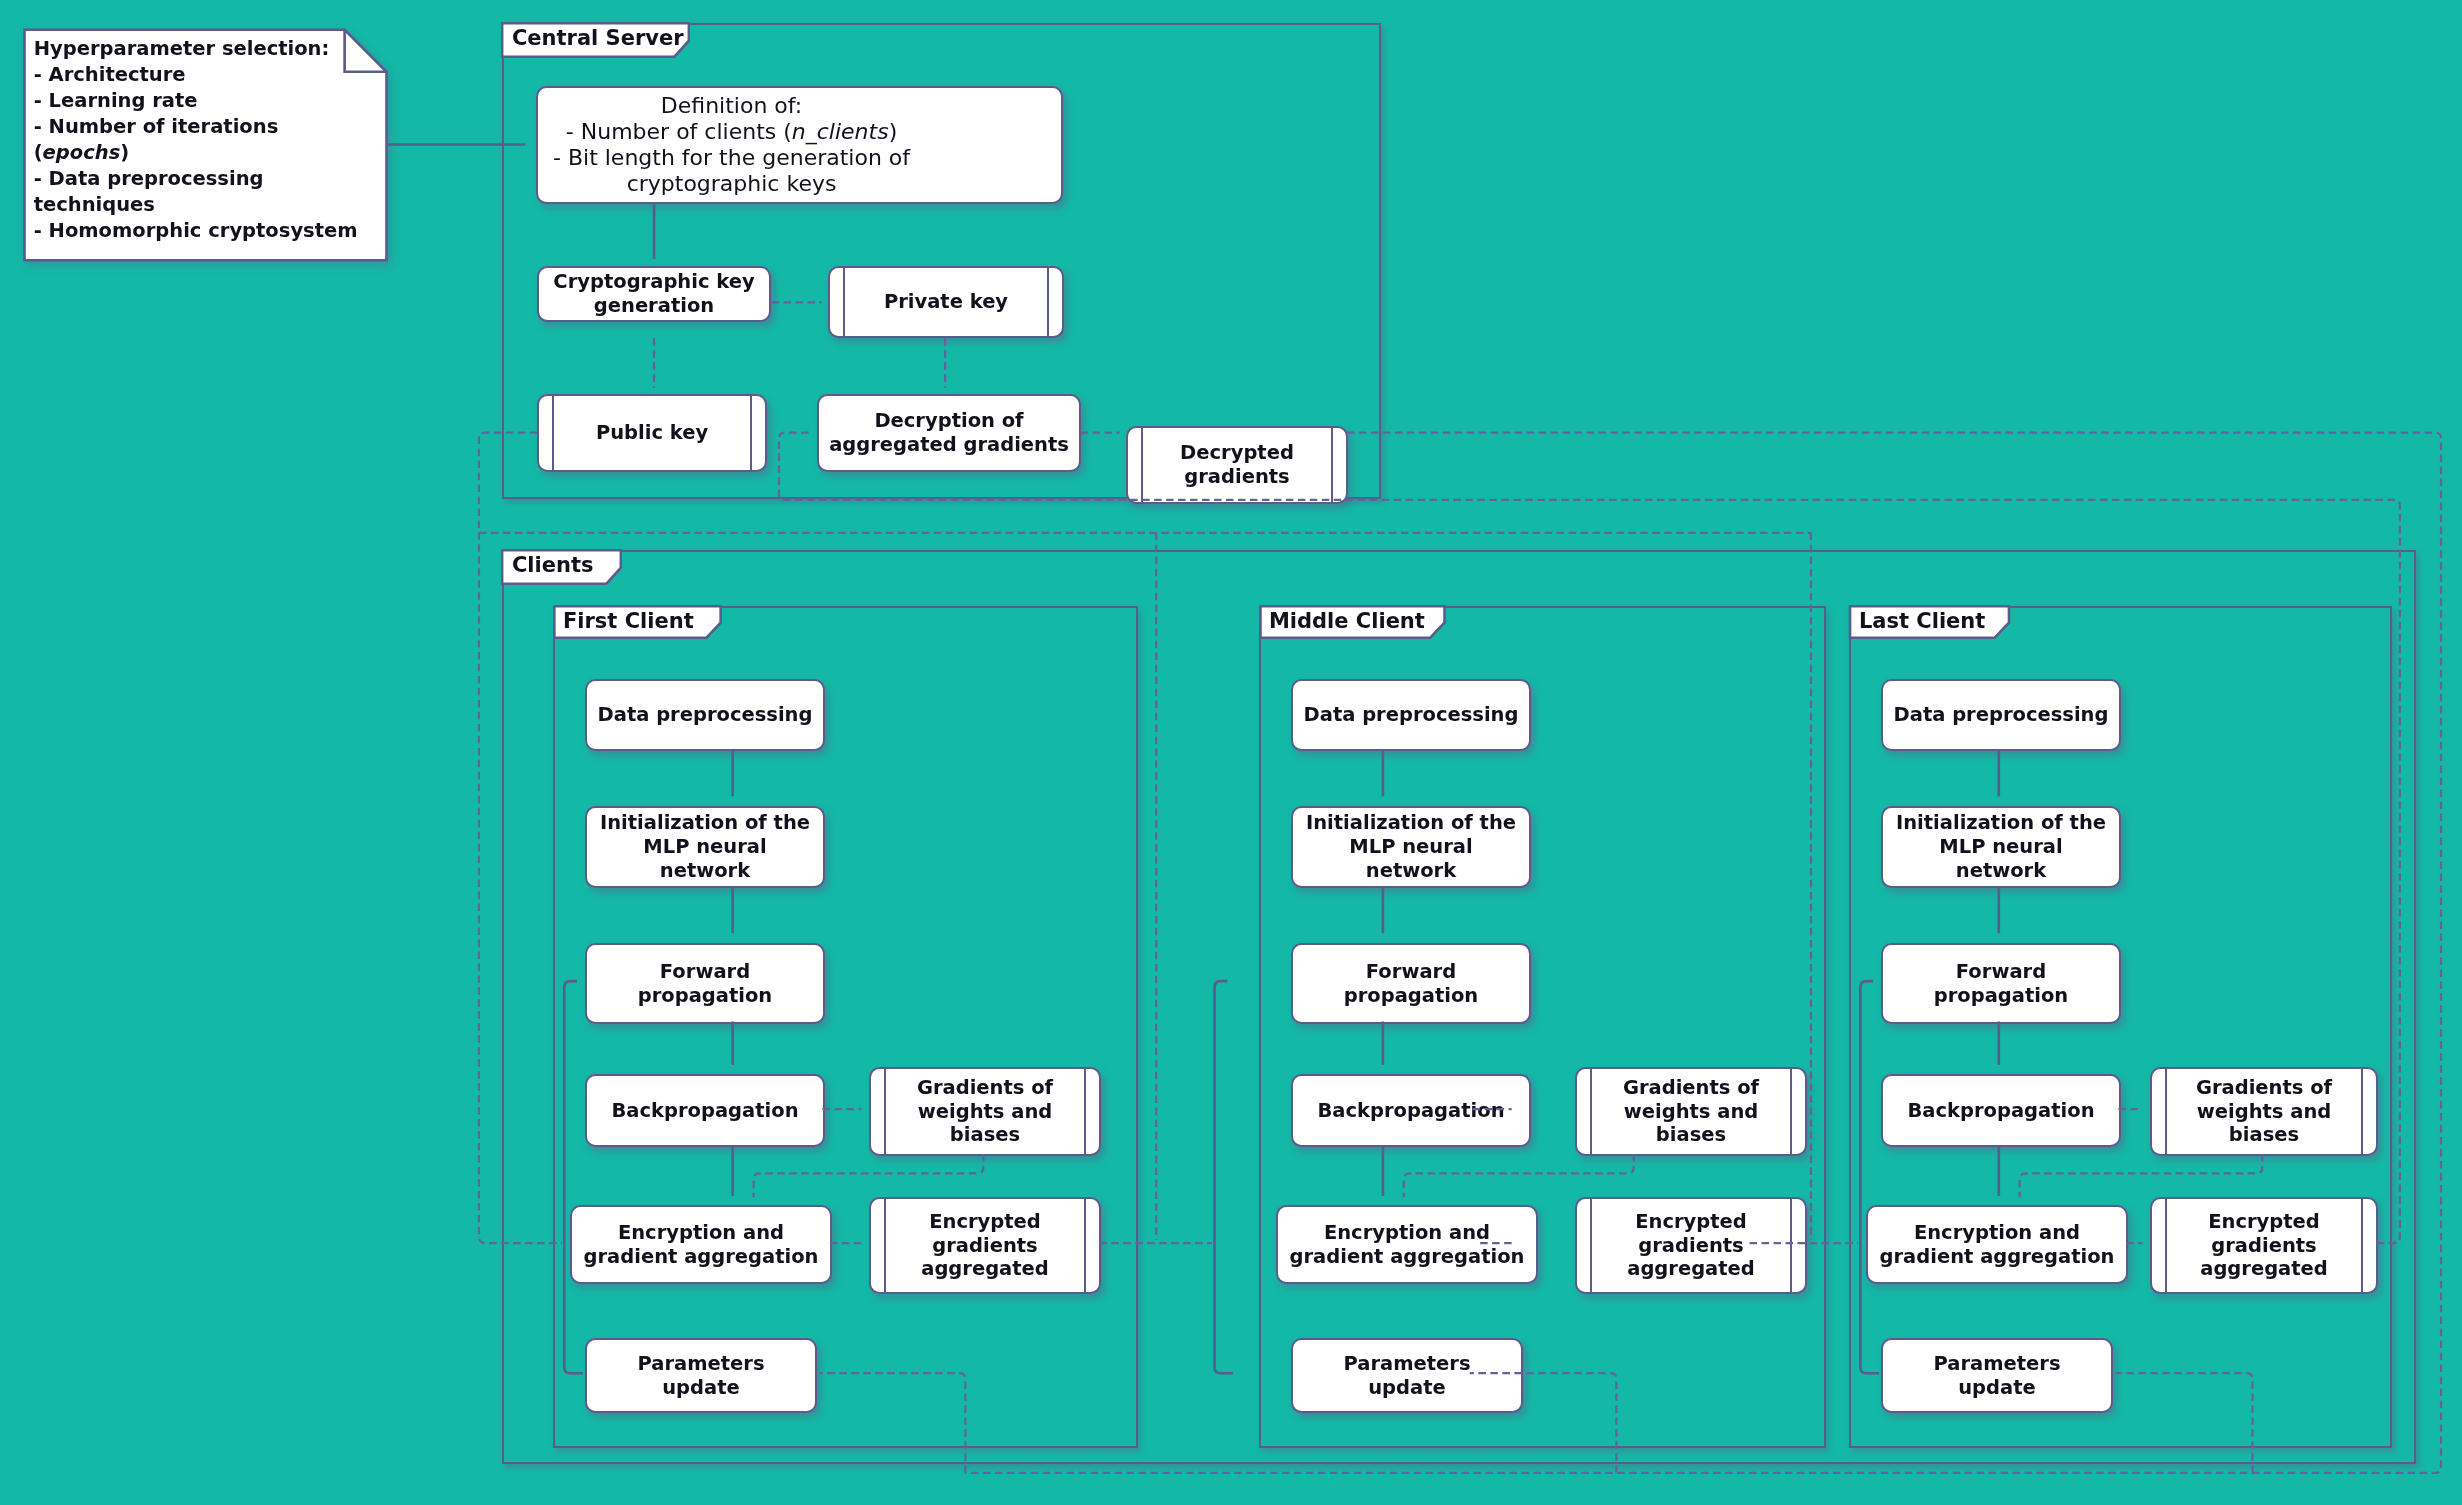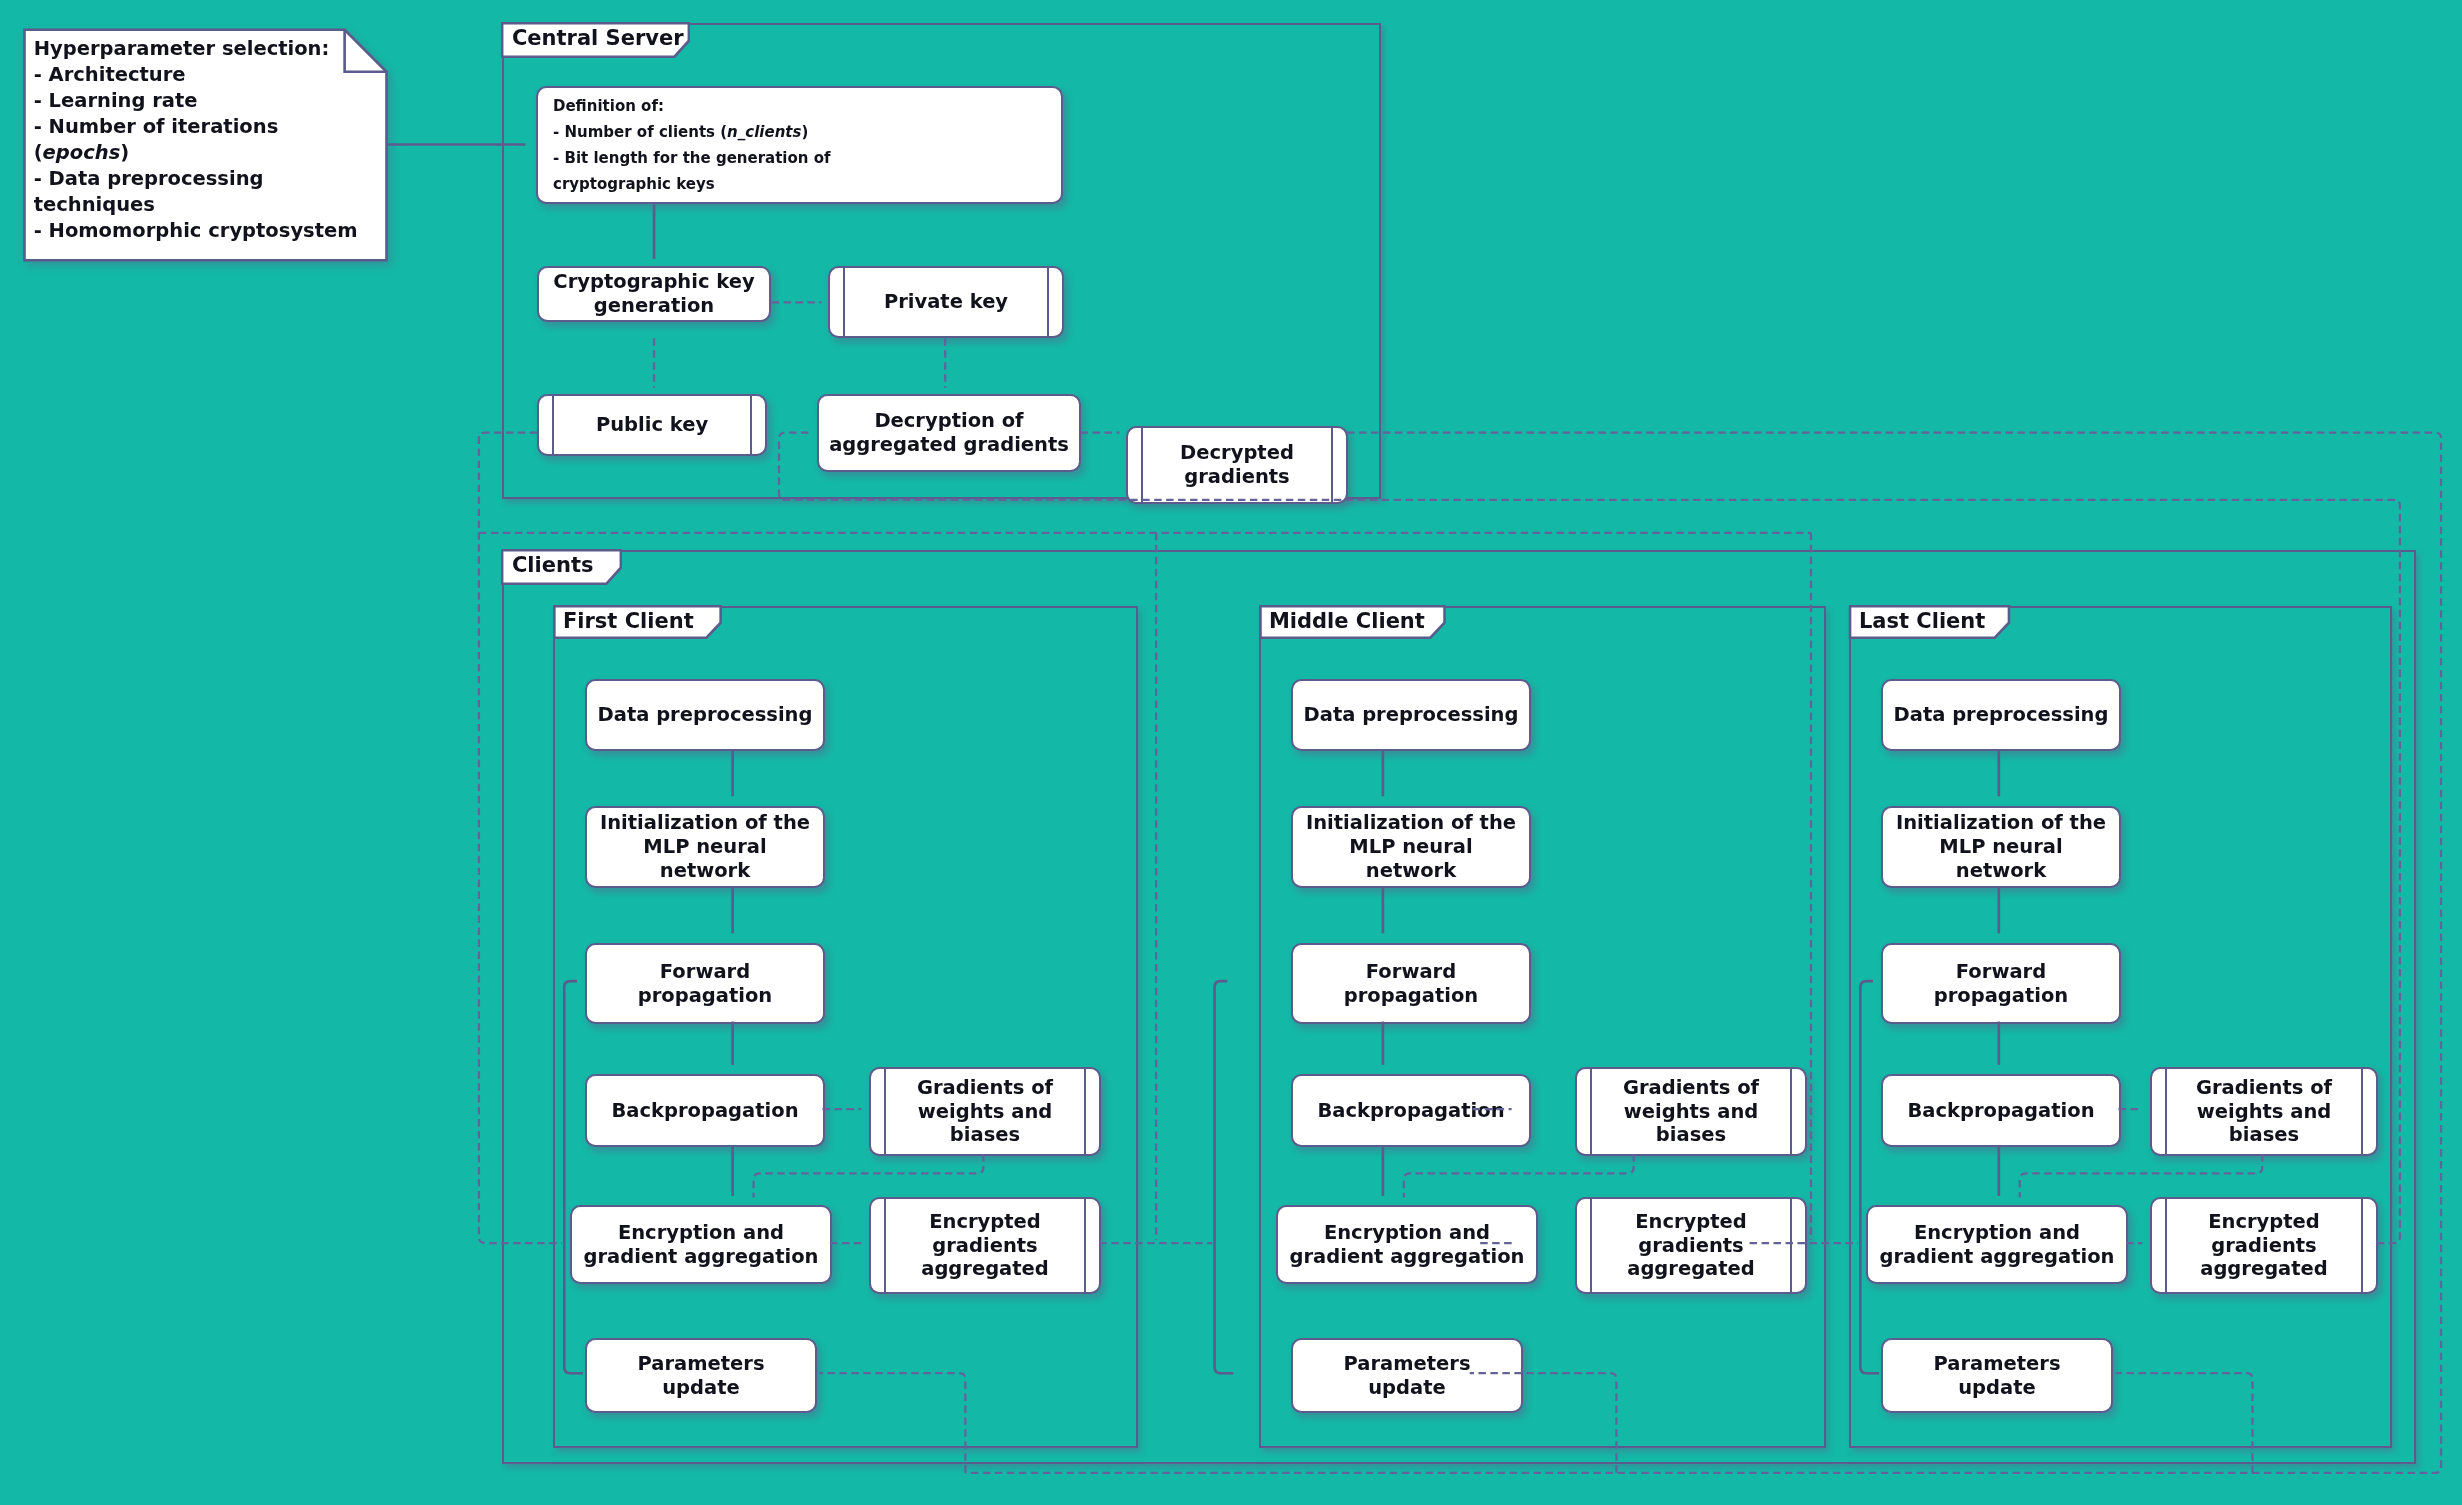--- a/index.html
+++ b/index.html
@@ -33,22 +33,22 @@
   .sub::before{left:12.7px;}
   .sub::after{right:12.7px;}
   .note-wrap{position:absolute;left:22.5px;top:28.4px;width:365px;height:234px;
     filter:drop-shadow(3.7px 4.5px 4.5px rgba(95,95,140,.40));}
   .note-text{
     position:absolute;left:11.2px;top:7.5px;right:11.2px;
     font-size:19.5px;font-weight:bold;line-height:26px;color:#12121c;
   }
   .note-text i{font-weight:bold;}
   .defbox-text{
-    position:absolute;box-sizing:border-box;text-align:left;
-    font-size:15px;font-weight:bold;line-height:26px;
+    position:absolute;box-sizing:border-box;text-align:center;
+    font-size:22px;font-weight:normal;line-height:26px;
   }
   .defbox-text .dl{display:block;}
   
   #def-box{justify-content:flex-start;text-align:left;padding:7.5px 15px;white-space:normal;}
   
   #connectors{position:absolute;left:0;top:0;pointer-events:none;}
   #connectors path{fill:none;}
   #connectors path.s{stroke:#5b5b8c;stroke-width:3.5;}
   #connectors path.d{stroke:#63639a;stroke-width:3;stroke-dasharray:10 6;}
 </style>
@@ -86,21 +86,21 @@
       <span class="dl">Definition of:</span>
       <span class="dl"><span>- Number of clients (</span><i>n_clients</i><span>)</span></span>
       <span class="dl">- Bit length for the generation of</span>
       <span class="dl">cryptographic keys</span>
     </div>
   </div>
 
   <div class="box" style="left:537px;top:266px;width:234px;height:56px;">Cryptographic key
 generation</div>
   <div class="box sub" style="left:828px;top:266px;width:236px;height:72px;">Private key</div>
-  <div class="box sub" style="left:537px;top:394px;width:230px;height:62px;">Public key</div>
+  <div class="box sub" style="left:537px;top:394px;width:230px;height:78px;">Public key</div>
   <div class="box" style="left:817px;top:394px;width:264px;height:78px;">Decryption of
 aggregated gradients</div>
   <div class="box sub" style="left:1126px;top:394px;width:222px;height:78px;margin-top:32px;">Decrypted
 gradients</div>
 
   <div class="frame" style="left:502px;top:550px;width:1910px;height:910px;">
     <div class="tab">
       <svg width="121" height="36" viewBox="0 0 162 48">
         <path d="M1.5,1.5 H160.5 V25 L141,46.5 H1.5 Z" fill="#ffffff" stroke="#5b5b8c" stroke-width="3.5"></path>
       </svg>

